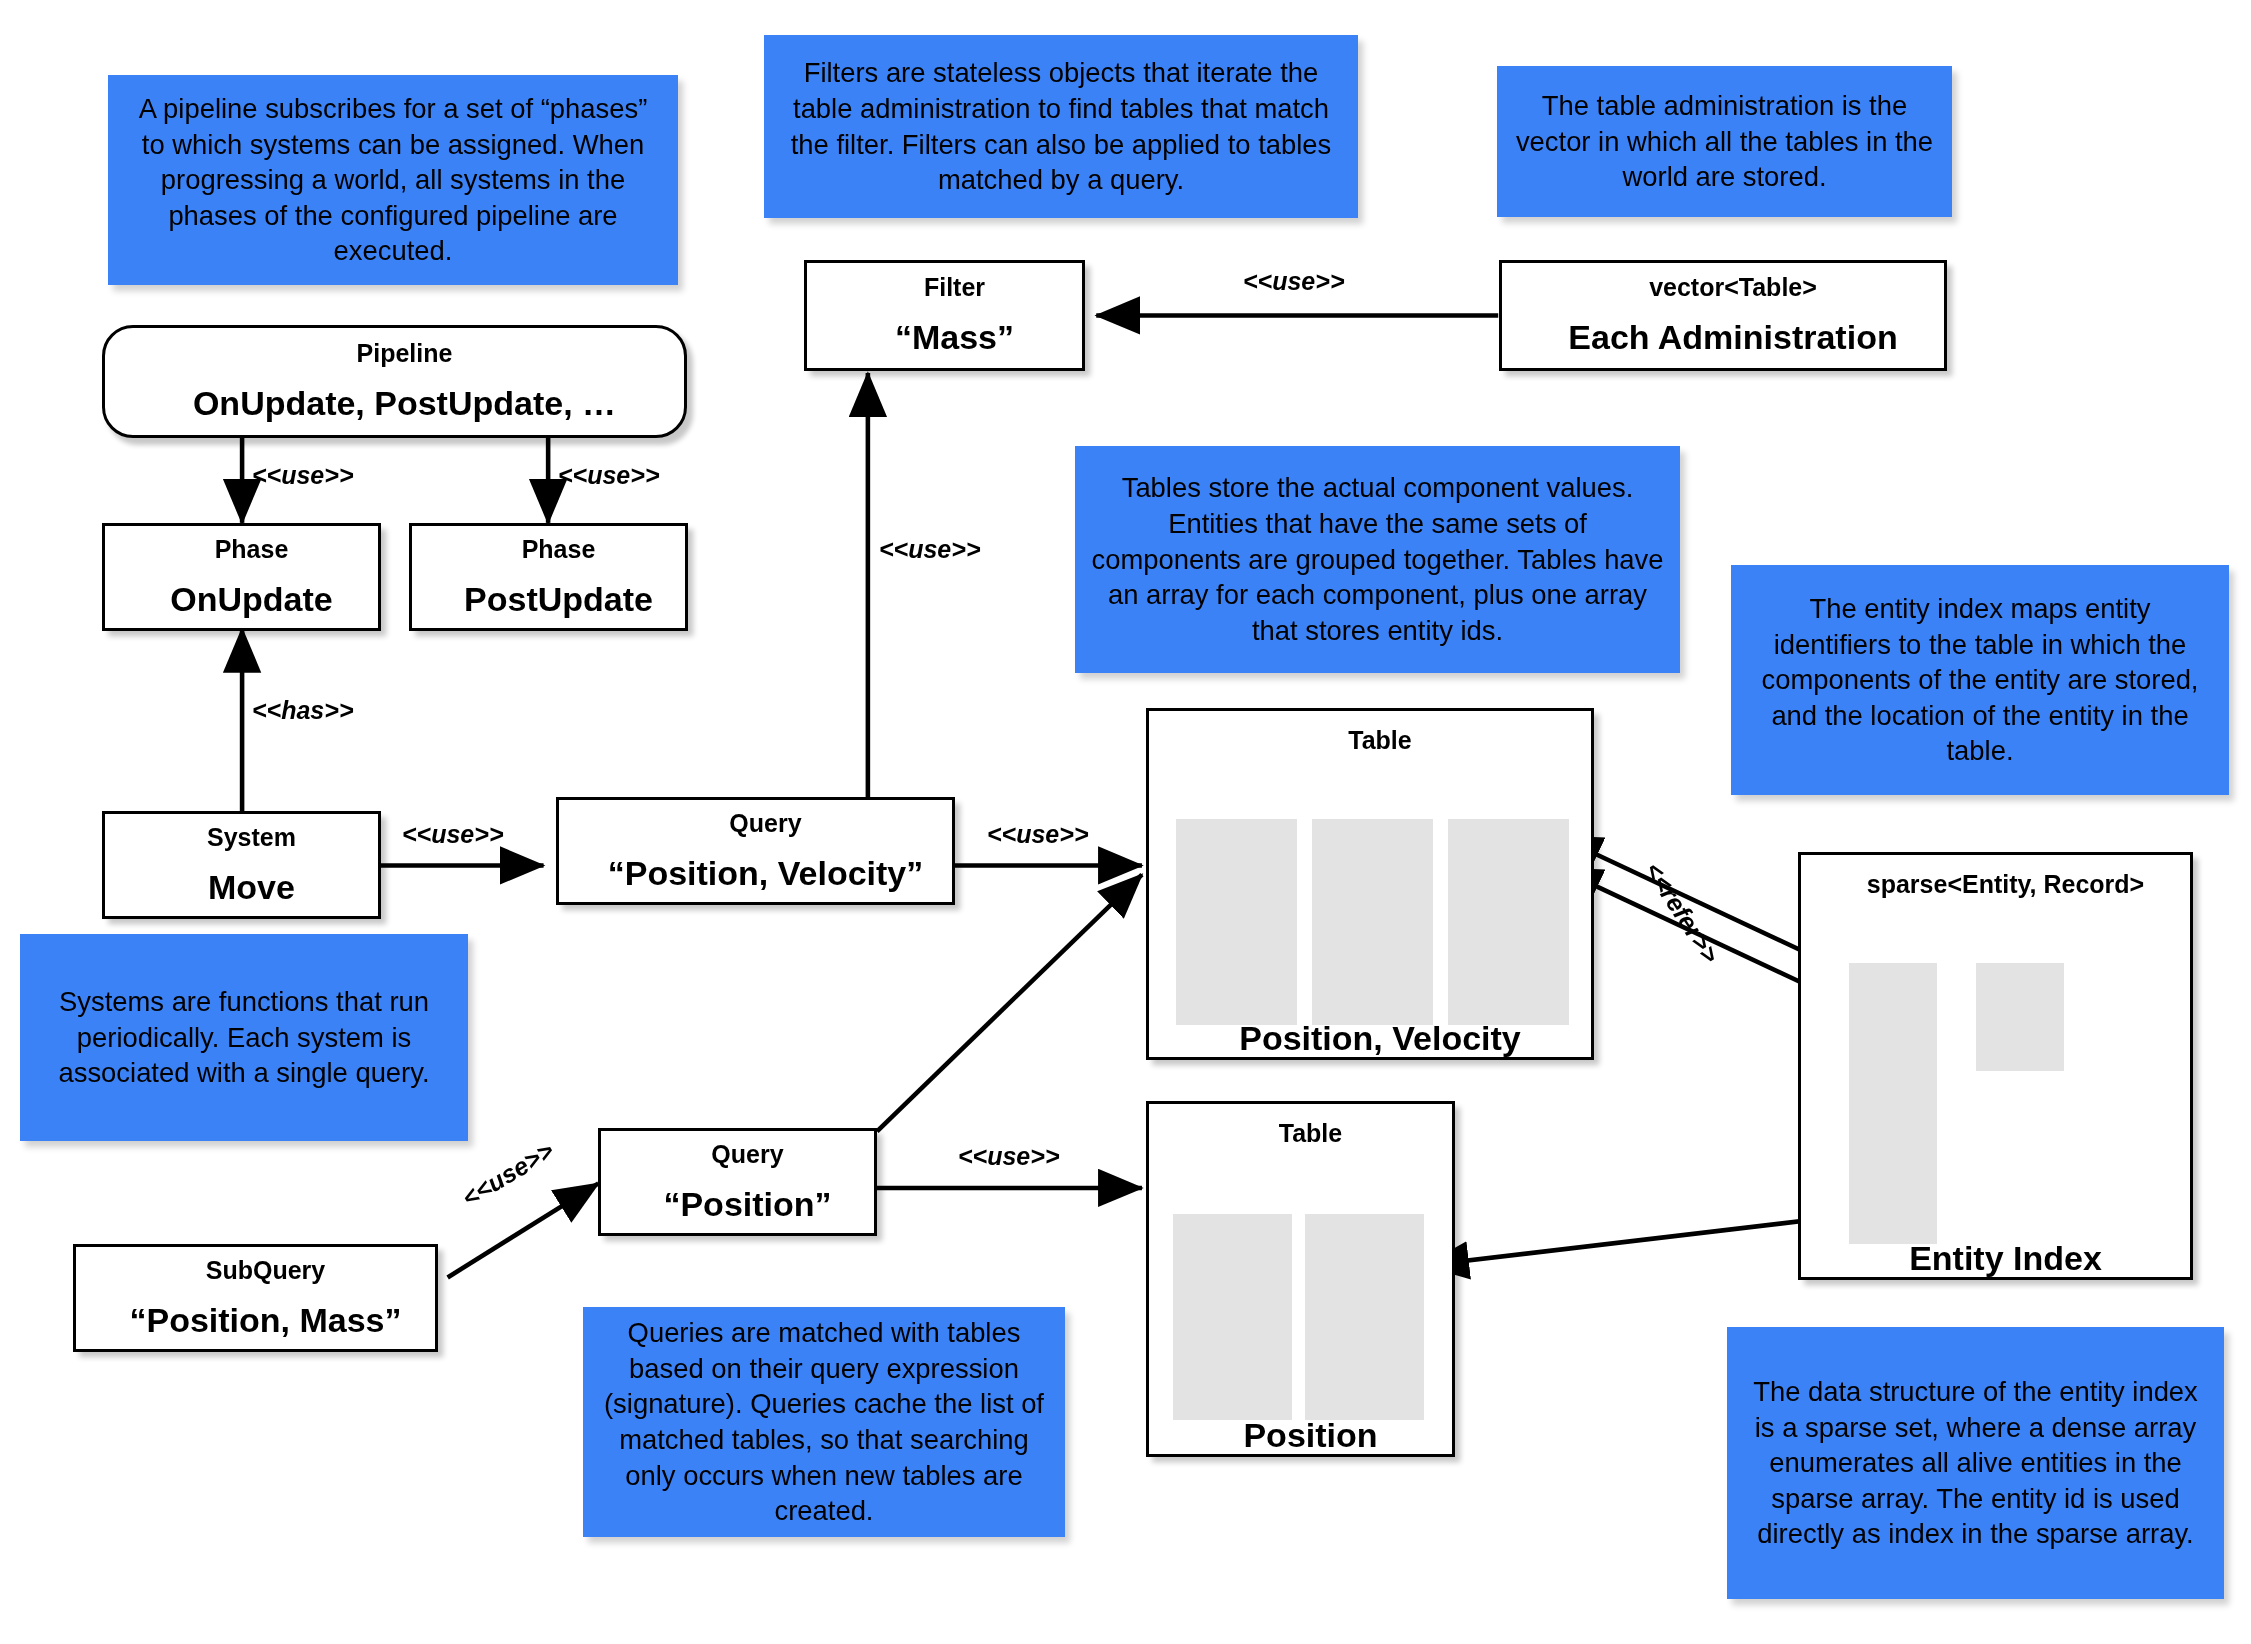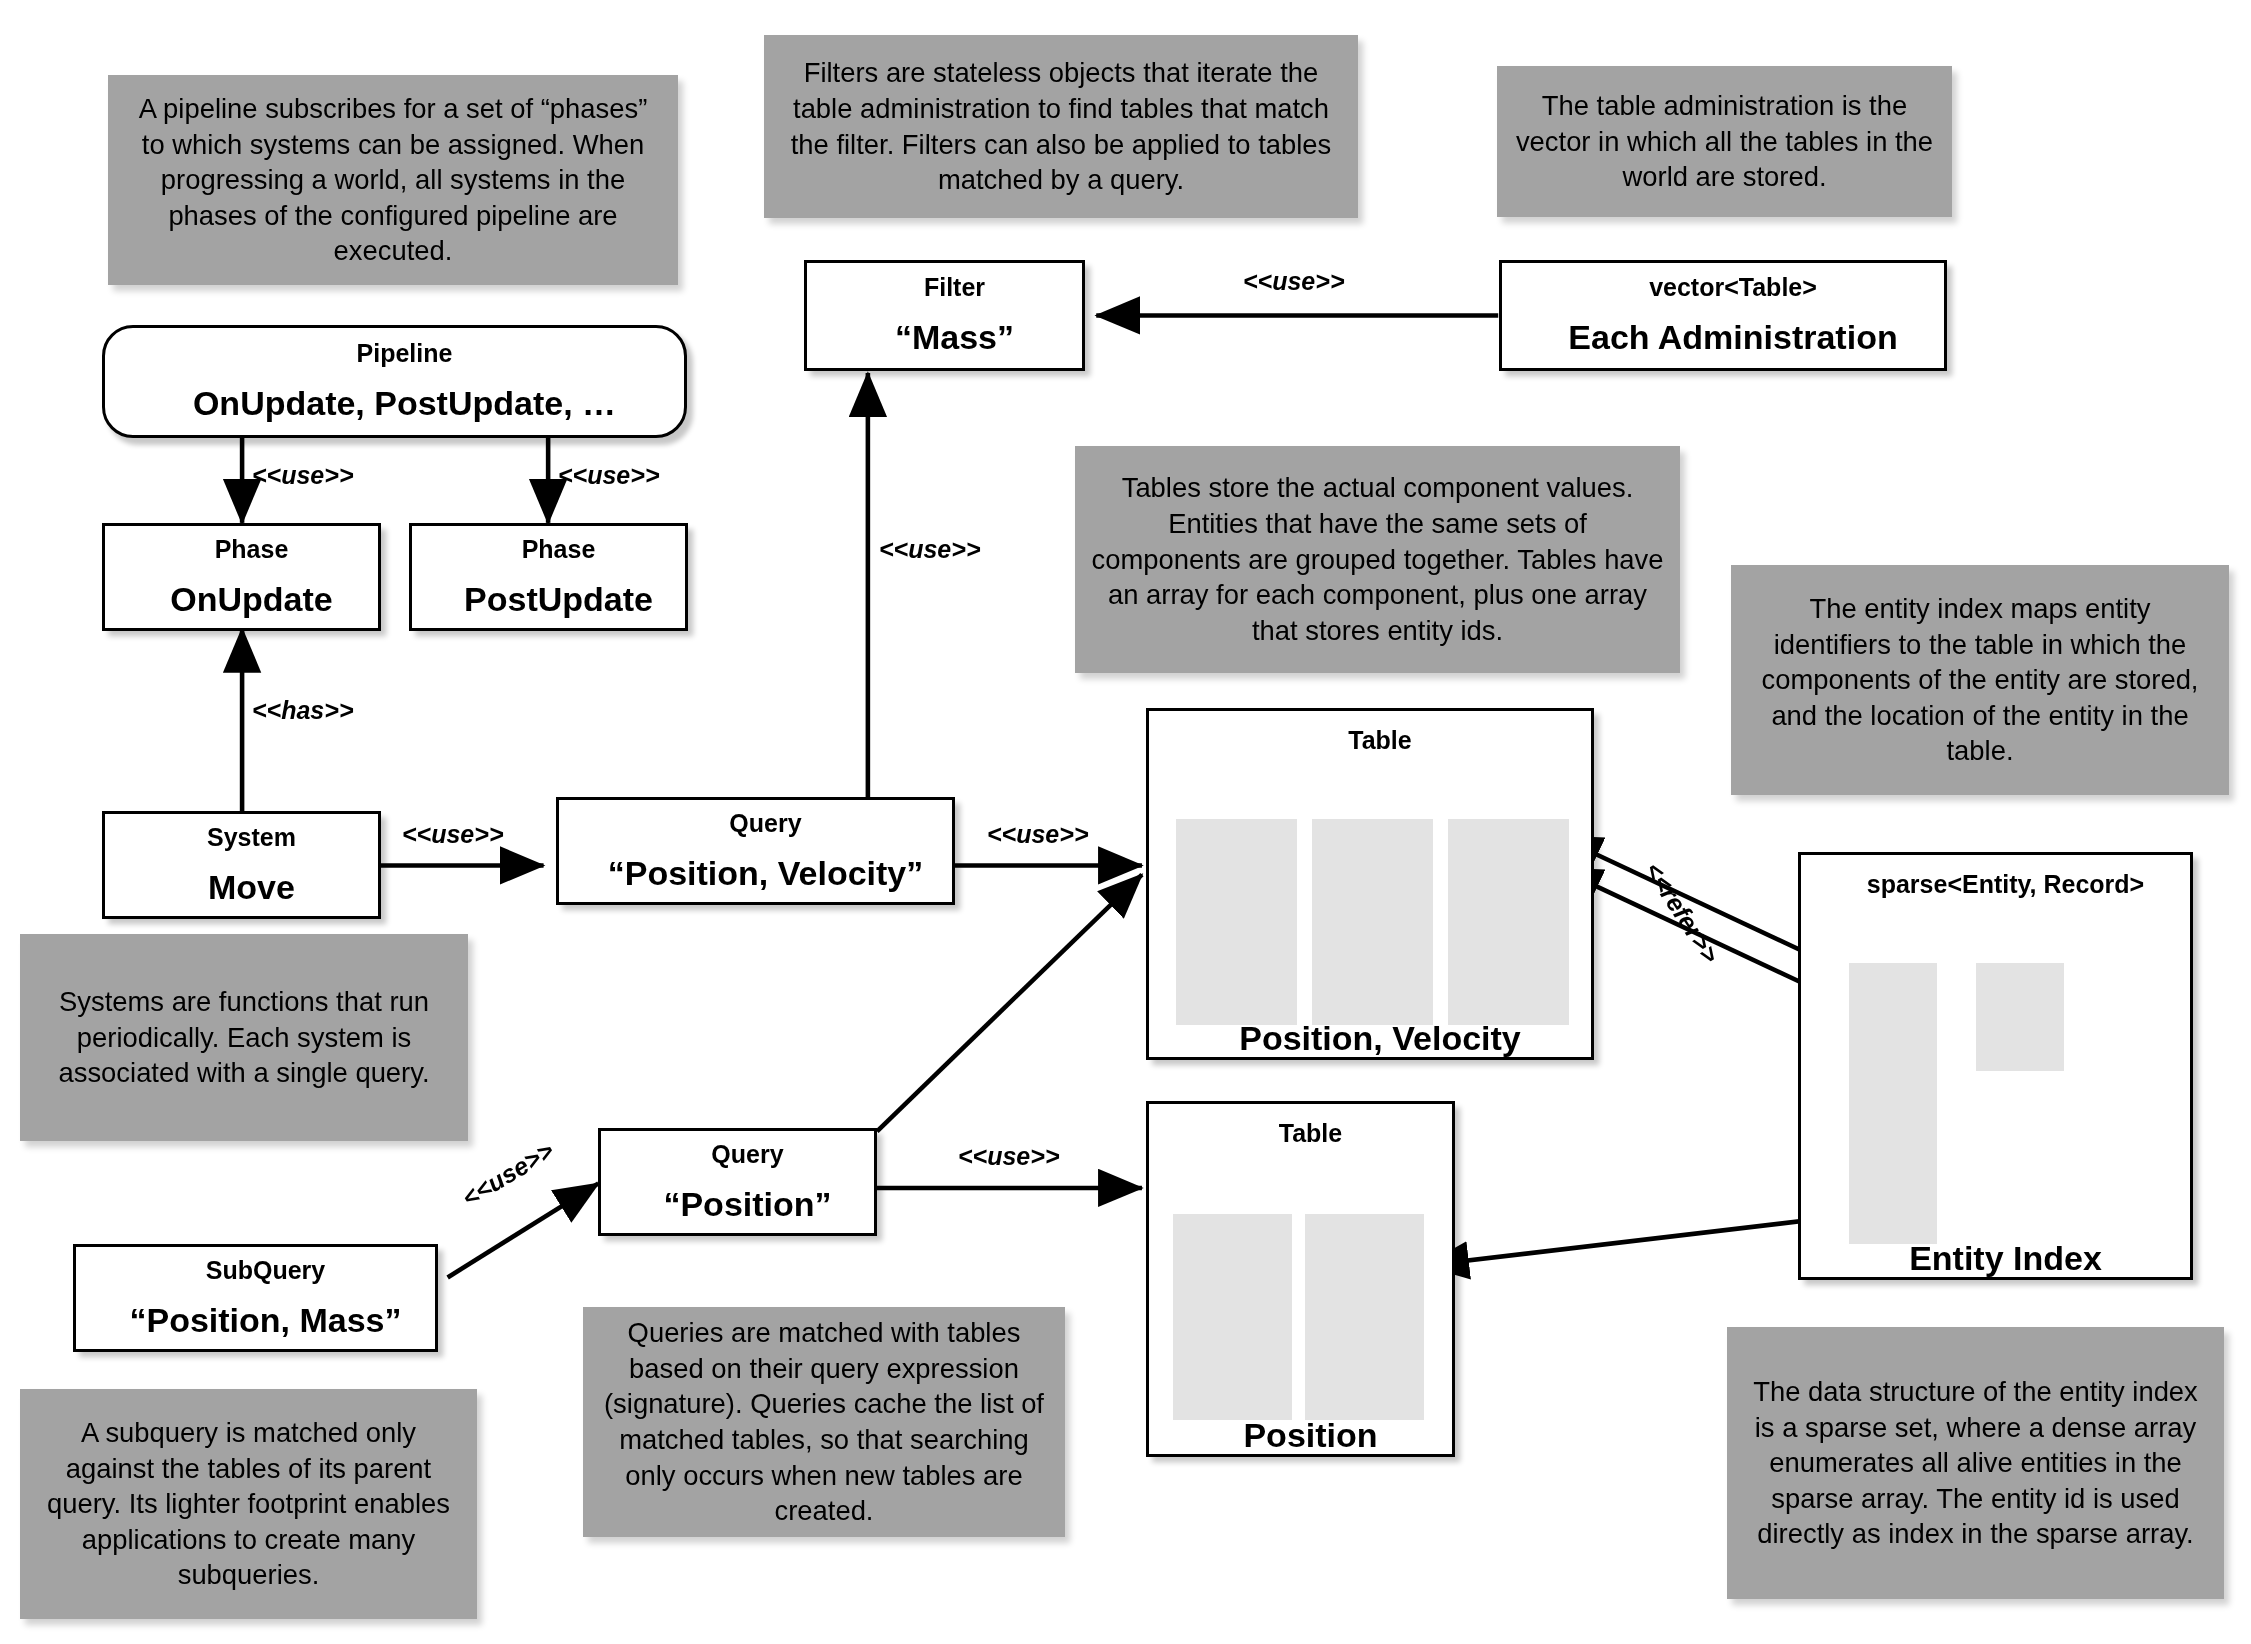--- a/index.html
+++ b/index.html
@@ -12,21 +12,21 @@
     position: relative;
     width: 2251px;
     height: 1645px;
     background: #ffffff;
     font-family: "Liberation Sans", sans-serif;
     overflow: hidden;
   }
   
   .note {
     position: absolute;
-    background: #a3a3a3;
+    background: #3b82f6;
     box-sizing: border-box;
     display: flex;
     align-items: center;
     justify-content: center;
     text-align: center;
     color: #000000;
     font-size: 27.4px;
     line-height: 1.30;
     padding: 12.8px 16.4px;
     box-shadow: 4.6px 5.5px 6.4px rgba(0,0,0,0.18);
@@ -161,23 +161,20 @@
   </div>
 
   <div class="note" style="left:20px; top:934px; width:448px; height:207px;">
     <span>Systems are functions that run periodically. Each system is associated with a single query.</span>
   </div>
 
   <div class="note" style="left:583px; top:1307px; width:482px; height:230px;">
     <span>Queries are matched with tables based on their query expression (signature). Queries cache the list of matched tables, so that searching only occurs when new tables are created.</span>
   </div>
 
-  <div class="note" style="left:20px; top:1389px; width:457px; height:230px;">
-    <span>A subquery is matched only against the tables of its parent query. Its lighter footprint enables applications to create many subqueries.</span>
-  </div>
 
   <div class="note" style="left:1727px; top:1327px; width:497px; height:272px;">
     <span>The data structure of the entity index is a sparse set, where a dense array enumerates all alive entities in the sparse array. The entity id is used directly as index in the sparse array.</span>
   </div>
 
   <div class="box" style="left:102px; top:325px; width:585px; height:113px;border-radius:31px;">
     <div class="stereo">Pipeline</div>
     <div class="name">OnUpdate, PostUpdate, …</div>
   </div>
 

